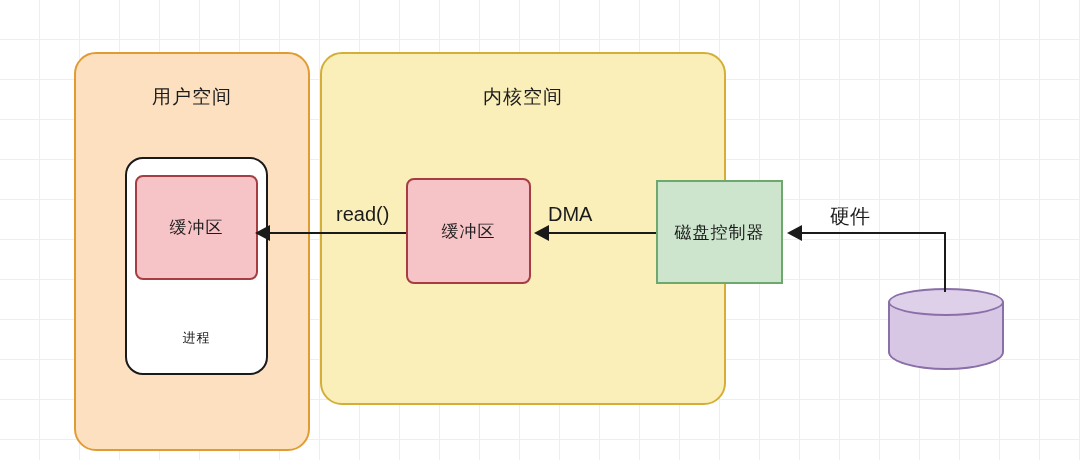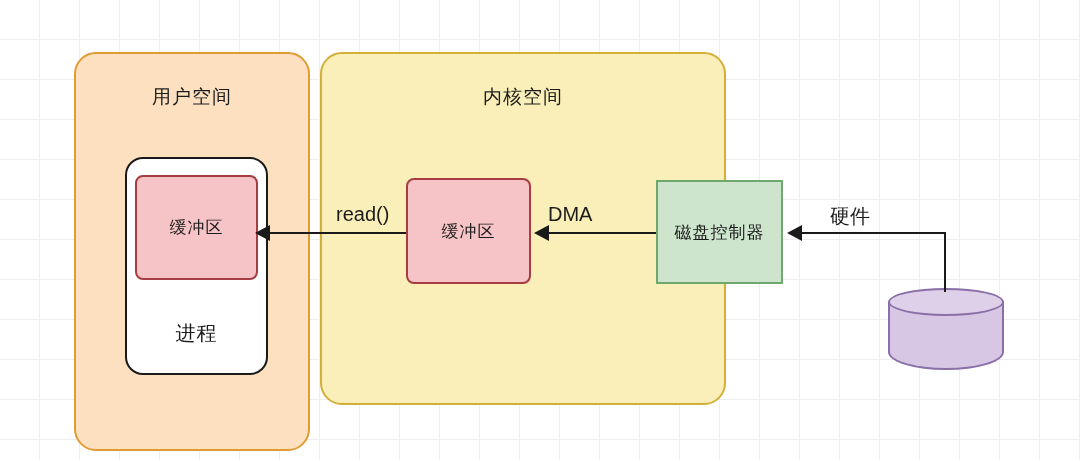--- a/index.html
+++ b/index.html
@@ -72,21 +72,21 @@
     background: #ffffff;
     border: 2.5px solid #1a1a1a;
     border-radius: 18px;
     flex-direction: column;
     justify-content: flex-start;
     z-index: 3;
   }
   #process-label {
     position: absolute;
     bottom: 26px;
-    font-size: 20px;
+    font-size: 13px;
     color: #1b1b1b;
     letter-spacing: 1px;
   }
 
   
   .buffer {
     background: #F6C3C6;
     border: 2px solid #A63D43;
     border-radius: 8px;
     font-size: 17px;

